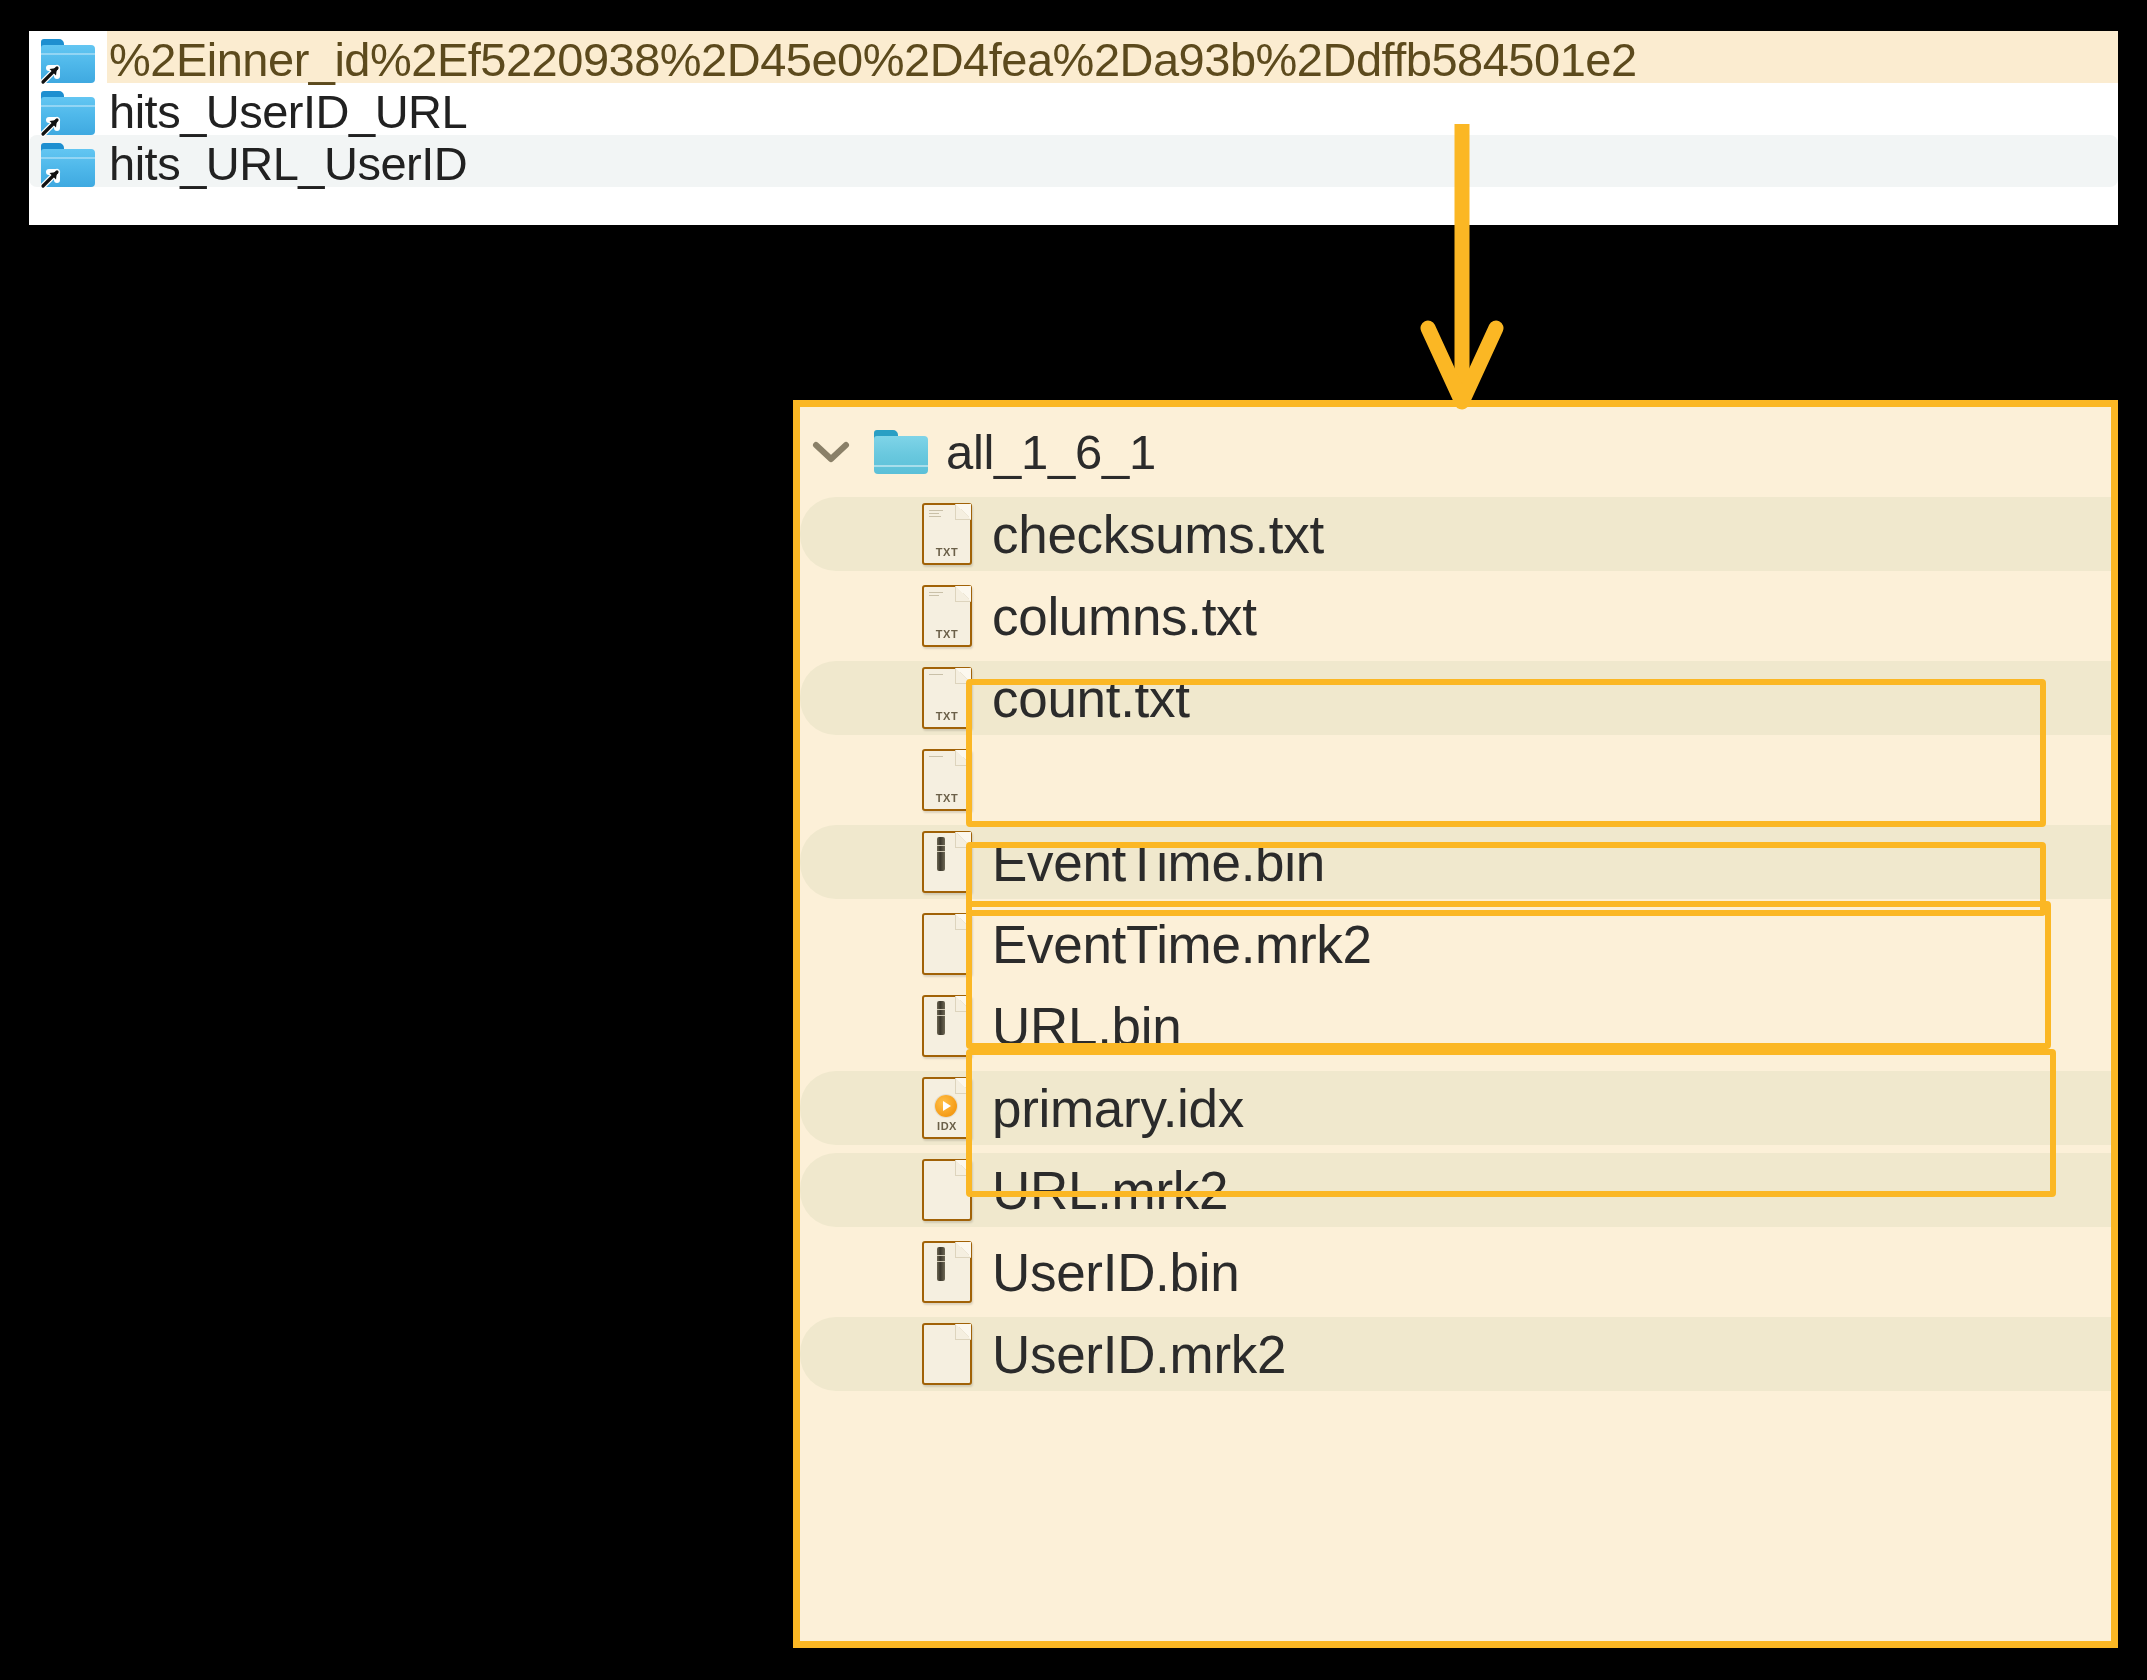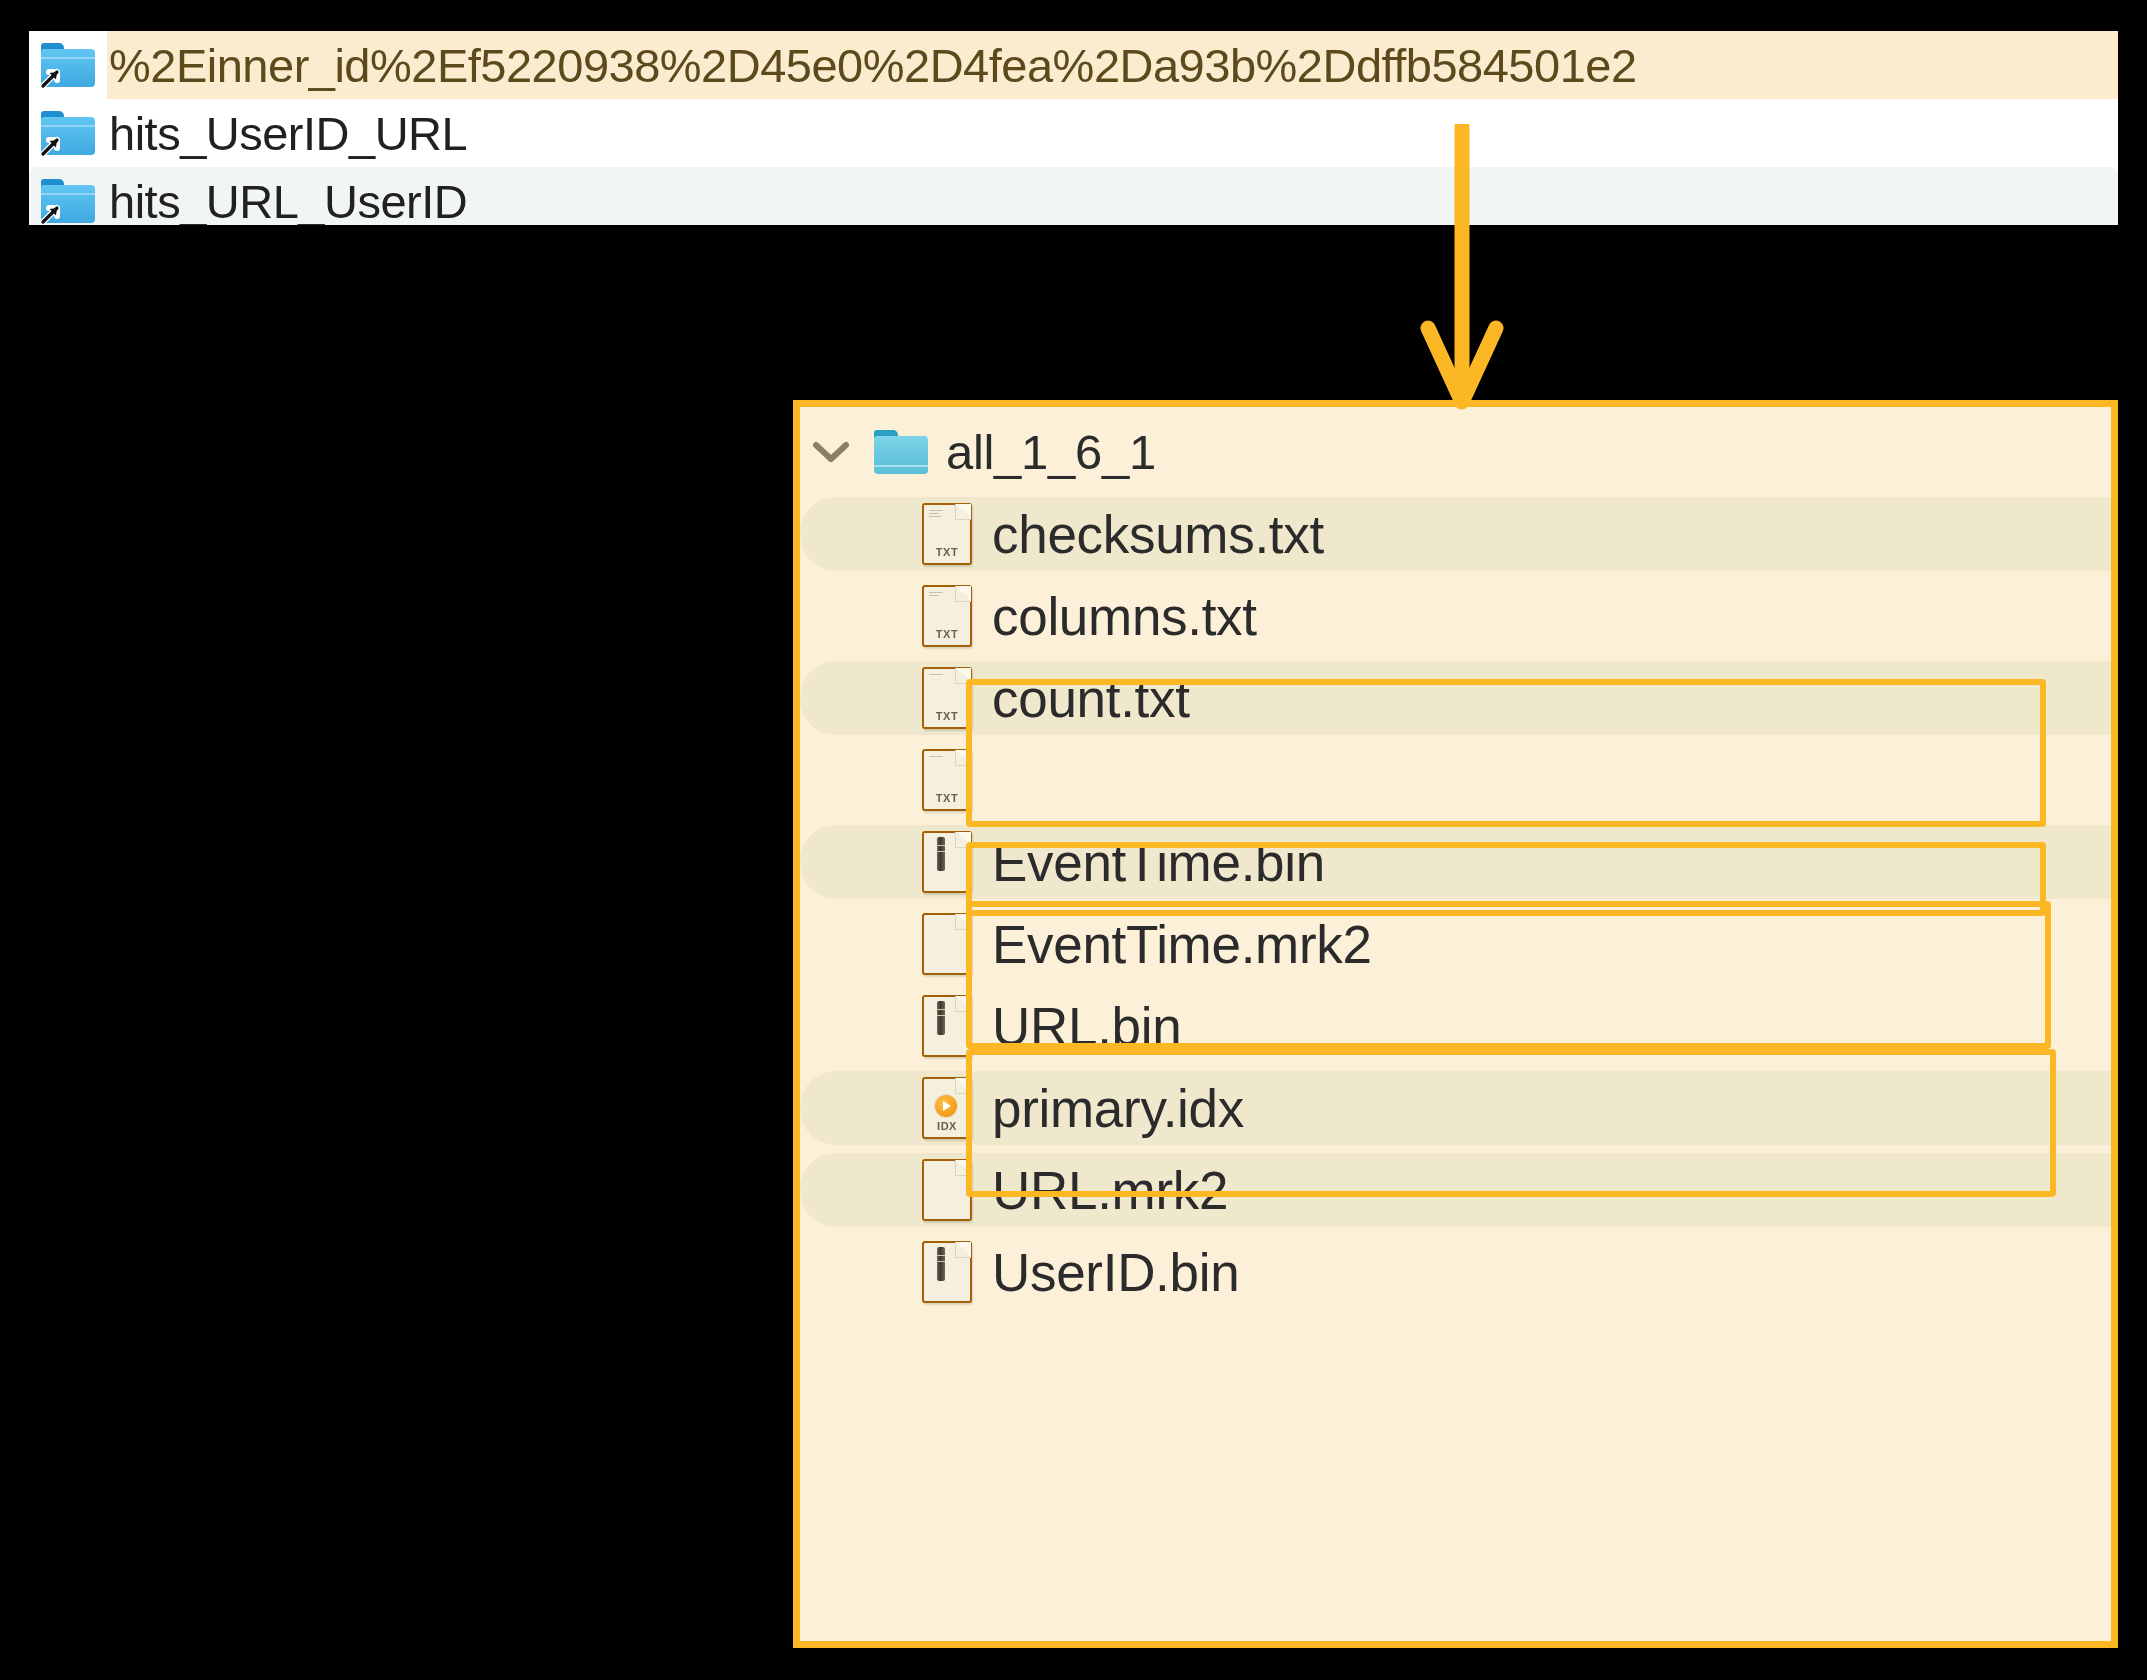--- a/index.html
+++ b/index.html
@@ -14,23 +14,23 @@
   
   #top-panel{
     position:absolute;
     left:29px; top:31px;
     width:2089px; height:194px;
     background:#ffffff;
     overflow:hidden;
     z-index:3;
   }
   .tp-row{
-    height:68px;
+    height:52px;
     display:flex;
-    align-items:center;
+    align-items:flex-end;
     position:relative;
     box-sizing:border-box;
     border-radius:8px;
   }
   .tp-row.alt{ background:#f2f5f5; }
   .tp-row .tp-icon-cell{
     width:78px;
     min-width:78px;
     display:flex;
     align-items:center;
@@ -455,20 +455,31 @@
       <div class="icon-cell">
         <span class="doc">
             <span class="fold"></span>
             <span class="fold2"></span>
           <span class="binglyph"></span>
         </span>
       </div>
       <div class="name">UserID.bin</div>
     </div>
 
+    <div class="mp-row zeb">
+      <div class="zebra"></div>
+        <div class="indent"></div>
+      <div class="icon-cell">
+        <span class="doc">
+            <span class="fold"></span>
+            <span class="fold2"></span>
+          </span>
+      </div>
+      <div class="name">UserID.mrk2</div>
+    </div>
 
   </div>
 
   <div class="hlbox" style="left:166px; top:272px;  width:1080px; height:148px;"></div>
   <div class="hlbox" style="left:166px; top:435px;  width:1080px; height:74px;"></div>
   <div class="hlbox" style="left:166px; top:494px;  width:1085px; height:148px;"></div>
   <div class="hlbox" style="left:166px; top:642px;  width:1090px; height:148px;"></div>
 
 </div>
 

